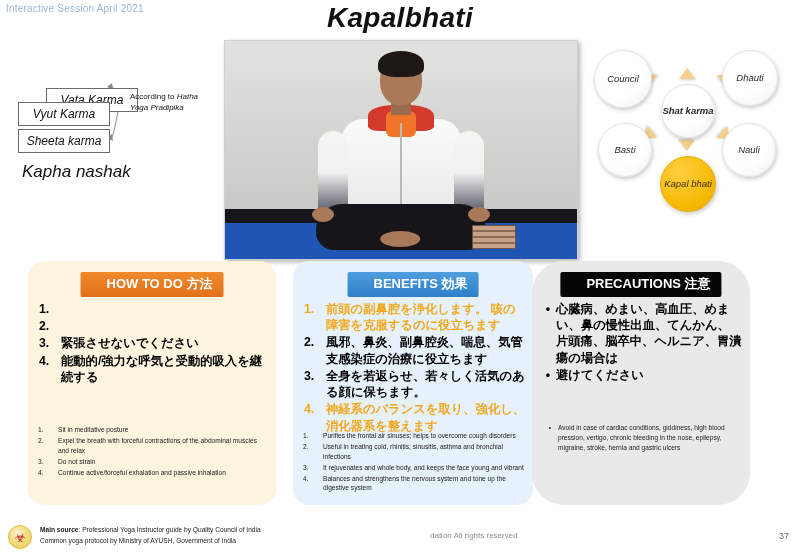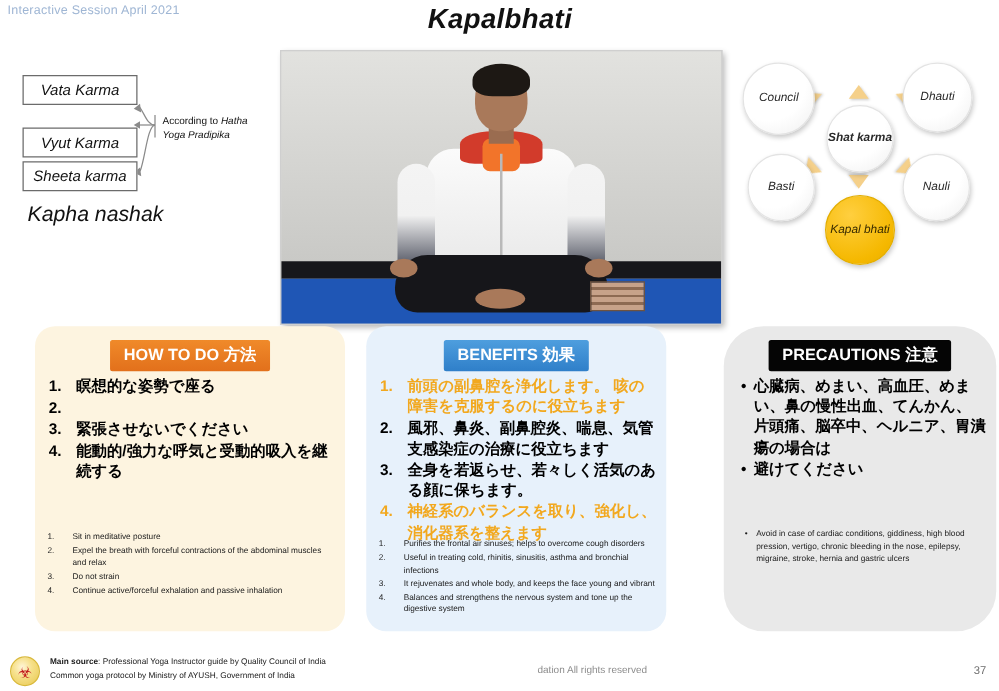--- a/index.html
+++ b/index.html
@@ -27,21 +27,21 @@
     white-space: nowrap;
   }
 
   
   .slide-title {
     position: absolute;
     left: 224px;
     top: 2px;
     width: 352px;
     text-align: center;
-    font-size: 22px;
+    font-size: 28px;
     font-weight: bold;
     font-style: italic;
     color: #111;
     letter-spacing: .3px;
   }
 
   
   .photo-frame {
     position: absolute;
     left: 224px;
@@ -149,21 +149,21 @@
     height: 22px;
     border: 1px solid #6b6b6b;
     background: #fff;
     font-style: italic;
     font-size: 12px;
     display: flex;
     align-items: center;
     justify-content: center;
     color: #111;
   }
-  .karma-box.b1 { top: 60px; }
+  .karma-box.b1 { top: 88px; margin-left: 28px; }
   .karma-box.b2 { top: 102px; }
   .karma-box.b3 { top: 129px; }
   .karma-note {
     position: absolute;
     left: 130px;
     top: 92px;
     width: 86px;
     font-size: 8px;
     line-height: 1.35;
     color: #111;
@@ -238,30 +238,30 @@
   }
   .panel.howto {
     left: 28px; width: 248px;
     background: #fdf4e0;
   }
   .panel.benefits {
     left: 293px; width: 240px;
     background: #e7f1fb;
   }
   .panel.precautions {
-    left: 579px; width: 218px;
+    left: 532px; width: 218px;
     background: #e9e9e9;
     border-radius: 32px;
   }
   .panel-title {
     position: absolute;
     top: 11px;
     left: 50%;
     transform: translateX(-50%);
-    padding: 3px 11px 4px 11px;
+    padding: 3px 11px 4px 26px;
     font-weight: bold;
     font-size: 13px;
     white-space: nowrap;
     color: #fff;
     border-radius: 2px;
   }
   .panel.howto .panel-title {
     background: linear-gradient(180deg,#f08a2a,#e2701b);
   }
   .panel.benefits .panel-title {
@@ -435,21 +435,20 @@
   <div class="node n-basti">Basti</div>
   <div class="node n-trataka">Council</div>
   <div class="node center">Shat karma</div>
 </div>
 
 <div class="panel howto">
   <div class="panel-title">HOW TO DO   方法</div>
   <ul class="jp-list">
       <li>
         <span class="num">1.</span>
-        <span class="txt">瞑想的な姿勢で座る</span>
       </li>
       <li>
         <span class="num">2.</span>
       </li>
       <li>
         <span class="num">3.</span>
         <span class="txt">緊張させないでください</span>
       </li>
       <li>
         <span class="num">4.</span>

